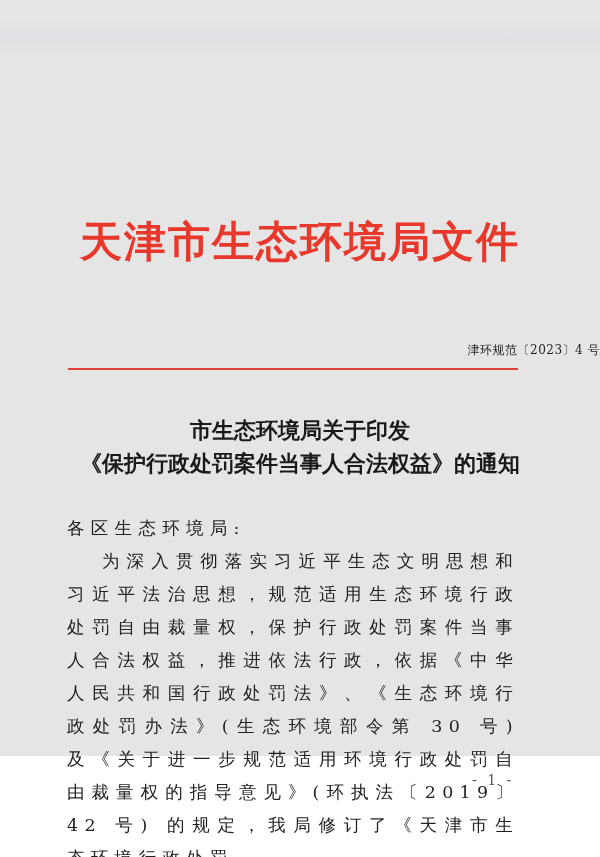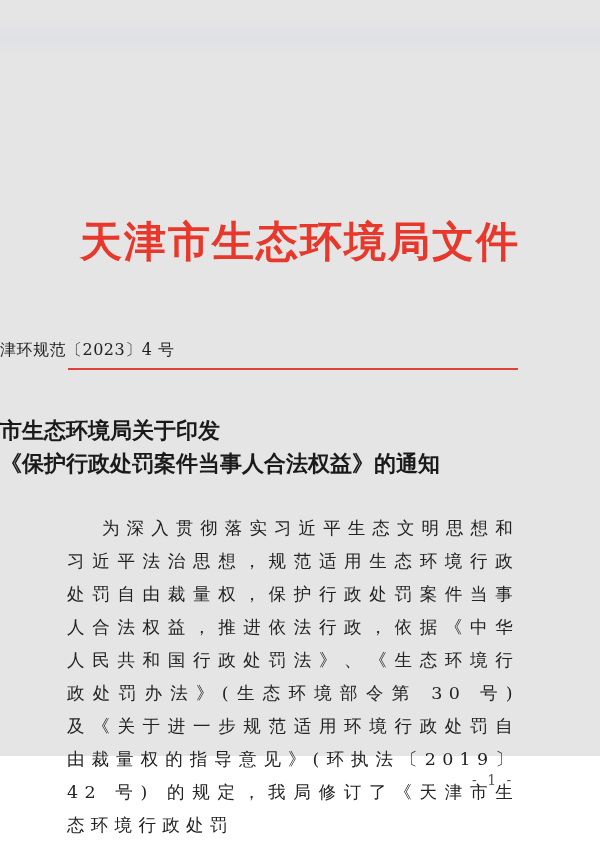--- a/index.html
+++ b/index.html
@@ -40,39 +40,39 @@
       font-weight: bold;
       font-size: 42px;
       letter-spacing: 2px;
       line-height: 60px;
     }
     .doc-number {
       position: absolute;
       left: 0;
       top: 338px;
       width: 600px;
-      text-align: left;
-      font-size: 16px;
+      text-align: right;
+      font-size: 12px;
       line-height: 24px;
       color: #1f1f1f;
       letter-spacing: 0.5px;
     }
     .red-rule {
       position: absolute;
       left: 68px;
       top: 368px;
       width: 450px;
       height: 2px;
     }
     .title-block {
       position: absolute;
       left: 0;
       top: 414px;
       width: 600px;
-      text-align: left;
+      text-align: center;
       font-weight: bold;
       font-size: 22px;
       line-height: 33px;
       color: #1a1a1a;
     }
     .title-line {
       display: block;
     }
     .body-text {
       position: absolute;
@@ -113,17 +113,18 @@
   <div class="doc-number">津环规范〔2023〕4 号</div>
 
   <div class="red-rule" style="background: rgb(224, 65, 58);"></div>
 
   <div class="title-block">
     <span class="title-line">市生态环境局关于印发</span>
     <span class="title-line">《保护行政处罚案件当事人合法权益》的通知</span>
   </div>
 
   <div class="body-text">
+    <span class="salutation">各区生态环境局:</span>
     <span class="paragraph">为深入贯彻落实习近平生态文明思想和习近平法治思想，规范适用生态环境行政处罚自由裁量权，保护行政处罚案件当事人合法权益，推进依法行政，依据《中华人民共和国行政处罚法》、《生态环境行政处罚办法》(生态环境部令第 30 号) 及《关于进一步规范适用环境行政处罚自由裁量权的指导意见》(环执法〔2019〕42 号) 的规定，我局修订了《天津市生态环境行政处罚</span>
   </div>
 
   <div class="page-number">- 1 -</div>
 </div>
 
 </body></html>

